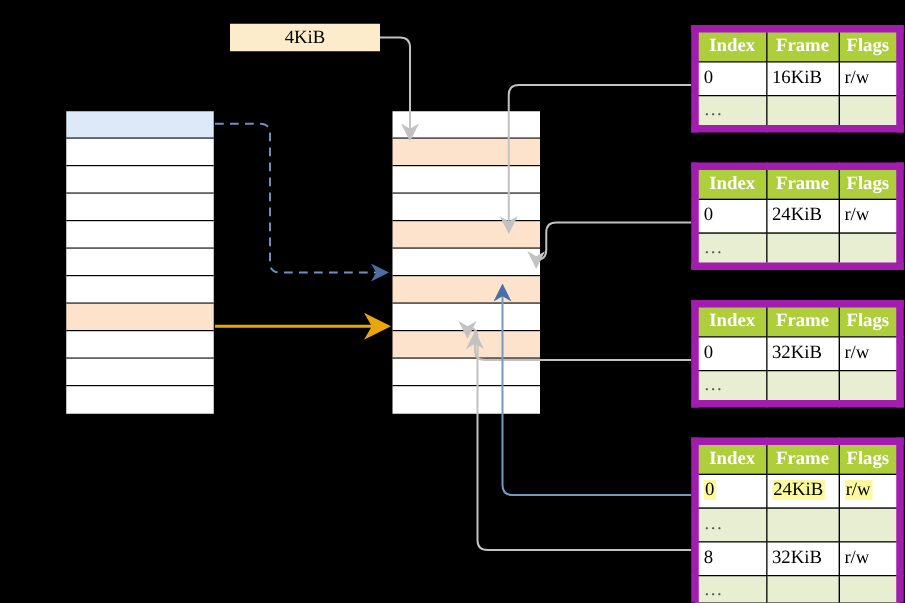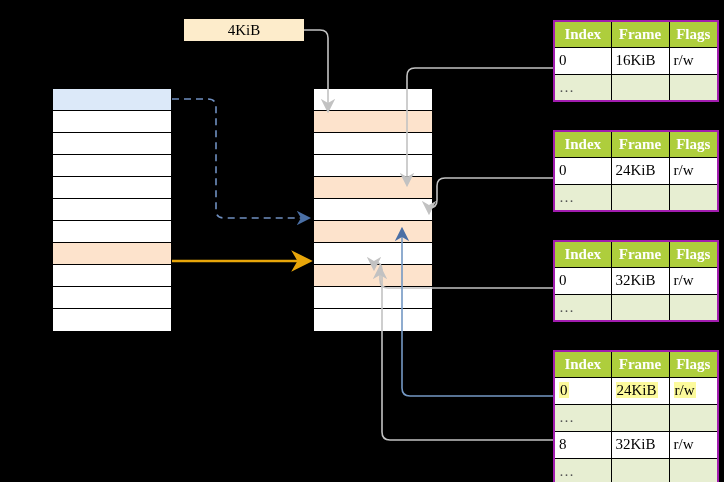--- a/index.html
+++ b/index.html
@@ -14,21 +14,21 @@
   .memrow.blue{background:#dce9f9;}
   .memrow.peach{background:#fde3cc;}
 
   
   .sizelabel{position:absolute;background:#fdeccb;color:#000;
              font-size:15px;text-align:center;line-height:22px;
              box-sizing:border-box;}
 
   
   .ptable{position:absolute;border-collapse:collapse;
-          border:2px solid #a21caf;table-layout:fixed;}
+          border:6px solid #a21caf;table-layout:fixed;}
   .ptable th{background:#aece3c;color:#fff;font-weight:bold;font-size:15px;
              text-align:center;height:26px;padding:0 4px;
              border:1px solid #000;box-sizing:border-box;}
   .ptable td{background:#fff;color:#000;font-size:15px;text-align:left;
              height:27px;padding:0 4px;border:1px solid #000;
              box-sizing:border-box;vertical-align:middle;}
   .ptable tr.ellip td{background:#e7eed2;color:#555;}
   .hl{background:#fcfa9c;padding:0 1px;}
 
   

